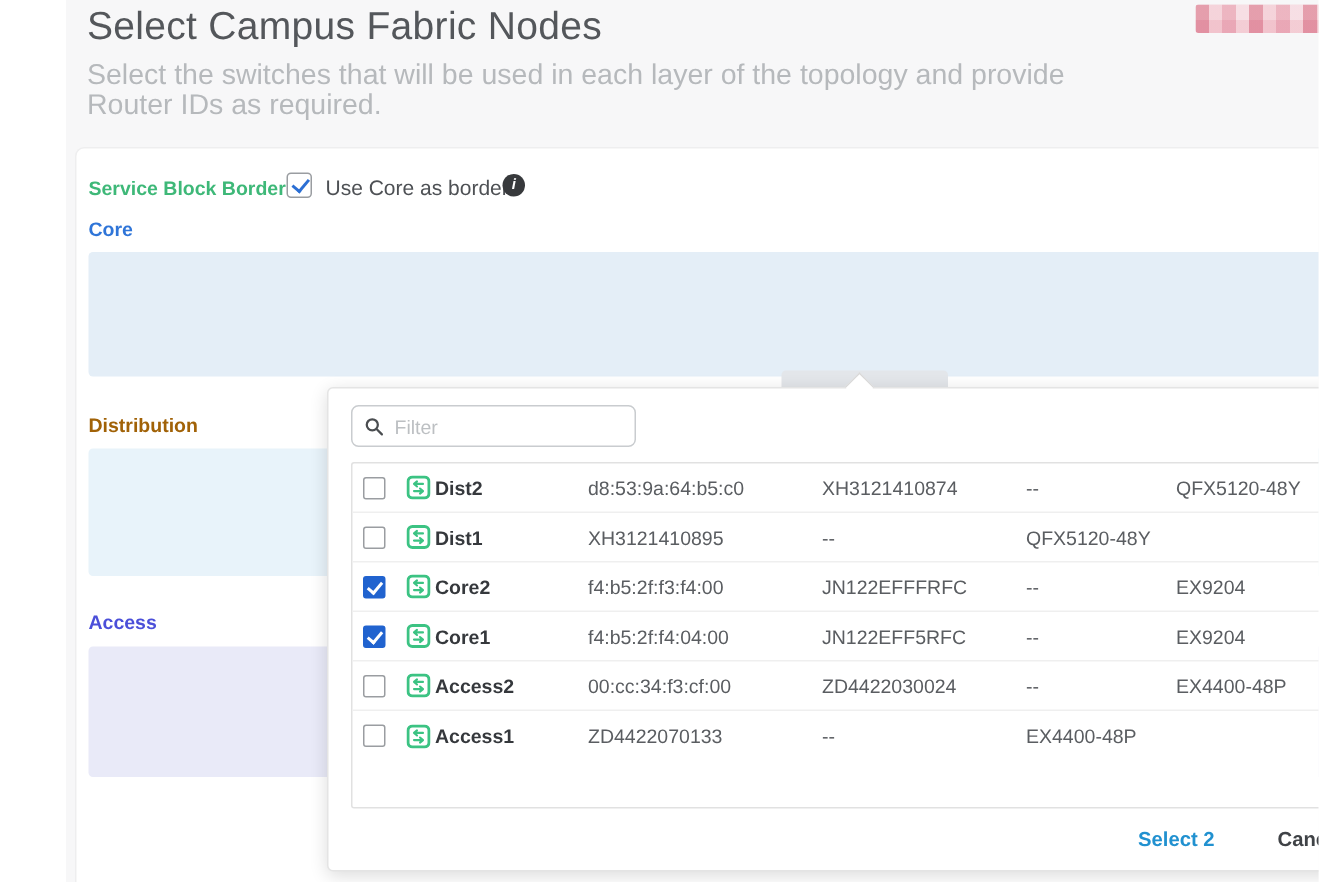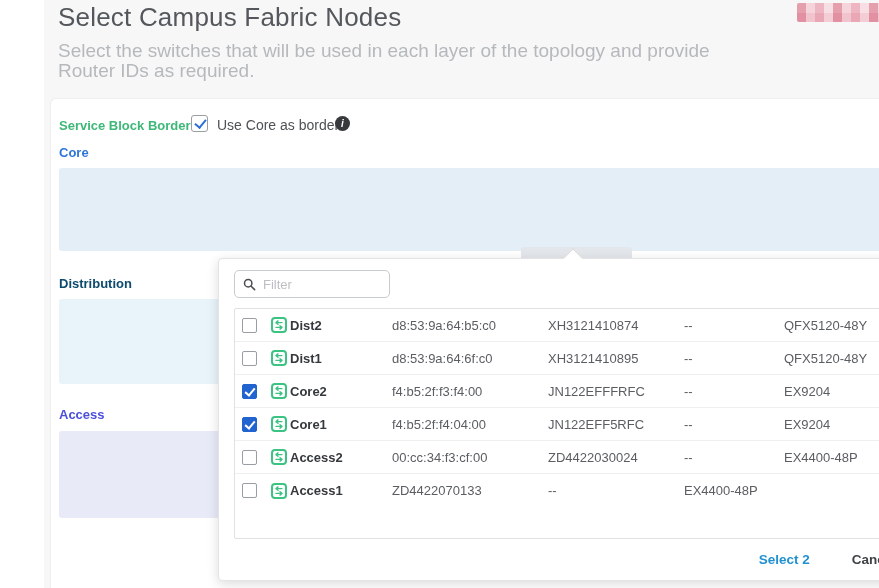--- a/index.html
+++ b/index.html
@@ -36,21 +36,21 @@
     border:solid #2b6fd4; border-width:0 2px 2px 0; transform:rotate(40deg);
   }
   .svc-cb-label { position:absolute; left:166px; top:18px; font-size:14px; color:#4e5155; }
   .info-icon {
     position:absolute; left:284px; top:17px; width:15px; height:15px; border-radius:50%;
     background:#37393c; color:#fff; font-size:10px; font-weight:700; font-style:italic;
     display:flex; align-items:center; justify-content:center; line-height:1;
   }
   .section-label { position:absolute; left:8px; font-size:13px; font-weight:700; }
   .section-label.core { top:46px; color:#2f75d8; }
-  .section-label.dist { top:177px; color:#0c4a6e; }
+  .section-label.dist { top:177px; color:#a16207; }
   .section-label.access { top:308px; color:#4b4fd9; }
   .layer-box { position:absolute; left:8px; width:862px; border-radius:3px; }
   .layer-box.core { top:69px; height:83px; background:#e4eef7; }
   .layer-box.dist { top:200px; height:85px; background:#e8f3fa; }
   .layer-box.access { top:332px; height:87px; background:#e9eaf8; }
   
   .sel-switch-btn {
     position:absolute; left:462px; top:79px; width:111px; height:67px;
     background:#e3e6ea; border:none; border-radius:3px; cursor:pointer;
     display:flex; flex-direction:column; align-items:center; justify-content:center; gap:7px;
@@ -65,21 +65,21 @@
     position:absolute; left:167px; top:159px; width:697px; height:323px;
     background:#fff; border:1px solid #e4e4e4; border-radius:4px;
     box-shadow:0 3px 12px rgba(0,0,0,.14);
   }
   .popover-caret {
     position:absolute; left:347px; top:-8px; width:14px; height:14px;
     background:#fff; transform:rotate(45deg);
     border-top:1px solid #d8d8d8; border-left:1px solid #d8d8d8;
   }
   .filter-wrap {
-    position:absolute; left:15px; top:11px; width:156px; height:28px;
+    position:absolute; left:15px; top:11px; width:190px; height:28px;
     border:1px solid #c9cccf; border-radius:5px; background:#fff;
     display:flex; align-items:center; padding:0 8px; gap:7px;
   }
   .filter-input { border:none; outline:none; flex:1; font-size:13px; color:#4e5155; background:transparent; font-family:inherit; min-width:0; }
   .filter-input::placeholder { color:#bcbfc2; }
   
   .sw-table { position:absolute; left:15px; top:49px; width:667px; height:231px; border:1px solid #e1e1e1; border-radius:2px; overflow:hidden; background:#fff; }
   .t-row { display:grid; grid-template-columns:36px 121px 156px 136px 100px 1fr; align-items:center; height:33px; }
   .t-row.head { border-bottom:1px solid #e3e3e3; }
   .t-row.body { border-bottom:1px solid #efefef; }
@@ -175,21 +175,20 @@
                 <span class="cb"></span>
               </div>
     <div class="ccell name-cell">
       <svg class="sw-icon" viewBox="0 0 16 16">
         <rect x="1" y="1" width="14" height="14" rx="3" fill="#ffffff" stroke="#3cc383" stroke-width="2"></rect>
         <path d="M11 5.6 H5 M5 5.6 L7 3.9 M5 5.6 L7 7.3" fill="none" stroke="#3cc383" stroke-width="1.4" stroke-linecap="round" stroke-linejoin="round"></path>
         <path d="M5 10.4 H11 M11 10.4 L9 8.7 M11 10.4 L9 12.1" fill="none" stroke="#3cc383" stroke-width="1.4" stroke-linecap="round" stroke-linejoin="round"></path>
       </svg>
       <span class="name-text">Dist1</span>
     </div>
-    <div class="ccell">d8:53:9a:64:6f:c0</div>
     <div class="ccell">XH3121410895</div>
     <div class="ccell">--</div>
     <div class="ccell">QFX5120-48Y</div>
   </div>
 
   <div class="t-row body">
     <div class="cell-cb">
                 <span class="cb checked"></span>
               </div>
     <div class="ccell name-cell">

